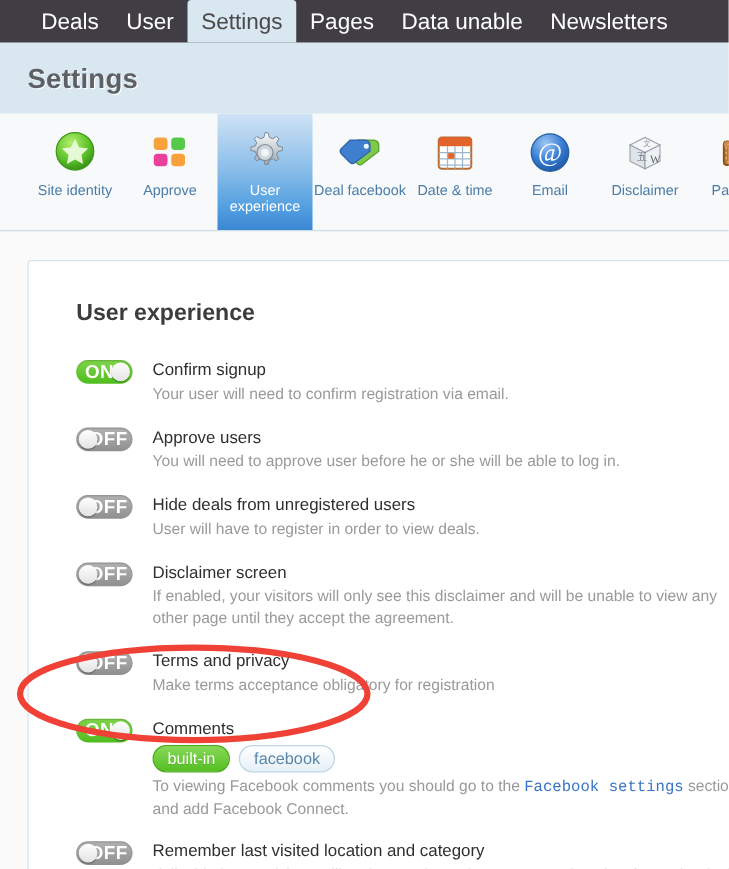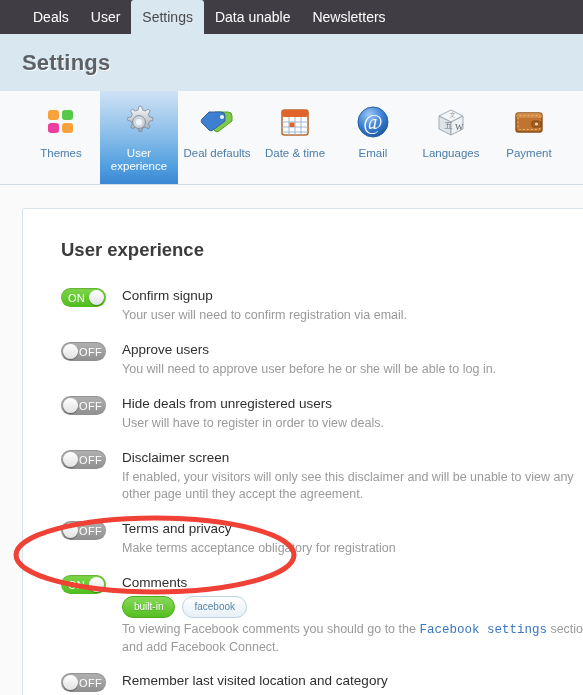--- a/index.html
+++ b/index.html
@@ -20,21 +20,21 @@
     align-items: stretch;
     padding-left: 22px;
     position: relative;
     z-index: 5;
   }
   .nav-tab {
     display: flex;
     align-items: center;
     padding: 0 11px;
     color: #ffffff;
-    font-size: 14px;
+    font-size: 18px;
     line-height: 1;
     white-space: nowrap;
     cursor: pointer;
   }
   .nav-tab.active {
     background: #d8e7f0;
     color: #4a4a4a;
     border-radius: 3px 3px 0 0;
   }
 
@@ -120,22 +120,22 @@
     margin-bottom: 17px;
     position: relative;
   }
   .toggle {
     width: 45px; height: 19px;
     border-radius: 10px;
     flex: 0 0 45px;
     margin-top: 1px;
     position: relative;
     cursor: pointer;
-    font-size: 11px;
-    font-weight: normal;
+    font-size: 15px;
+    font-weight: bold;
     color: #ffffff;
     box-shadow: inset 0 1px 1px rgba(0,0,0,.18);
   }
   .toggle .tlab {
     position: absolute; top: 0; height: 19px;
     display: flex; align-items: center;
     letter-spacing: .3px;
   }
   .toggle .knob {
     position: absolute; top: 2px;
@@ -165,21 +165,21 @@
     color: #9a9a9a;
     line-height: 17px;
     margin-top: 3px;
     width: 470px;
   }
   .srow-desc a { color: #3a76c4; text-decoration: none; font-family: Liberation Mono, monospace; }
 
   
   .pills { margin-top: 5px; display: flex; gap: 7px; }
   .pill {
-    font-size: 10px;
+    font-size: 13px;
     padding: 2px 11px 3px;
     border-radius: 11px;
     line-height: 15px;
     cursor: pointer;
     white-space: nowrap;
   }
   .pill.sel {
     background: linear-gradient(180deg,#86d957 0%,#55bf22 100%);
     color: #ffffff;
     border: 1px solid #49ab1b;
@@ -207,45 +207,64 @@
   <div class="nav-tab">
       <span>Deals</span>
     </div>
   <div class="nav-tab">
       <span>User</span>
     </div>
   <div class="nav-tab active">
       <span>Settings</span>
     </div>
   <div class="nav-tab">
+      <span>Pages</span>
+    </div>
+  <div class="nav-tab">
       <span>Data unable</span>
     </div>
   <div class="nav-tab">
       <span>Newsletters</span>
     </div>
 
 </div>
 
 <div id="titleband">
   <div id="page-title">Settings</div>
 </div>
 
 <div id="icobar">
 
+  <div class="ico-tile">
+    <div class="ico-glyph">
+      <svg width="36" height="36" viewBox="0 0 36 36">
+        <defs>
+            <radialGradient id="gstar" cx="40%" cy="28%" r="78%">
+          <stop offset="0%" stop-color="#b4ef6c"></stop>
+              <stop offset="60%" stop-color="#5dc22a"></stop>
+              <stop offset="100%" stop-color="#2f8a11"></stop>
+        </radialGradient>
+          </defs>
+        <circle cx="18" cy="17" r="15" fill="url(#gstar)" stroke="#3f9618" stroke-width="1"></circle>
+        <path d="M18 7 l3.2 6.7 7.3 1 -5.3 5.1 1.3 7.3 -6.5-3.5 -6.5 3.5 1.3-7.3 -5.3-5.1 7.3-1 z" fill="#eafbdd" opacity=".95"></path>
+      </svg>
+    </div>
+    <div class="ico-label">Site identity</div>
+  </div>
 
   <div class="ico-tile">
     <div class="ico-glyph">
       <svg width="36" height="36" viewBox="0 0 36 36">
         <rect x="5" y="6" width="11" height="10" rx="3" fill="#f9a13a"></rect>
         <rect x="19" y="6" width="11" height="10" rx="3" fill="#57c94a"></rect>
         <rect x="5" y="19" width="11" height="10" rx="3" fill="#ea3f9c"></rect>
         <rect x="19" y="19" width="11" height="10" rx="3" fill="#f9a13a"></rect>
       </svg>
     </div>
-    <div class="ico-label">Themes</div>
+    <div class="ico-label">Approve</div>
   </div>
 
   <div class="ico-tile active">
     <div class="ico-glyph">
       <svg width="38" height="38" viewBox="0 0 38 38">
         <defs>
             <linearGradient id="ggear" x1="0" y1="0" x2="0" y2="1">
           <stop offset="0%" stop-color="#fbfcfd"></stop>
               <stop offset="100%" stop-color="#9aa6b2"></stop>
         </linearGradient>
@@ -261,21 +280,21 @@
   </div>
 
   <div class="ico-tile">
     <div class="ico-glyph">
       <svg width="36" height="36" viewBox="0 0 36 36">
         <path d="M16 8 l13 0 a4 4 0 0 1 4 4 l0 5 -13 10 a3 3 0 0 1-4 0 l-7-7 a3 3 0 0 1 0-4 z" fill="#7ec94a" stroke="#55a12a" stroke-width="1"></path>
         <path d="M9 9 l12 0 a4 4 0 0 1 4 4 l0 5 -12 9 a3 3 0 0 1-4 0 l-7-7 a3 3 0 0 1 0-4 z" transform="translate(1,-1)" fill="#3f7fd0" stroke="#2f63a8" stroke-width="1"></path>
         <circle cx="23" cy="13" r="2" fill="#eef6ff"></circle>
       </svg>
     </div>
-    <div class="ico-label">Deal defaults</div>
+    <div class="ico-label">Deal facebook</div>
   </div>
 
   <div class="ico-tile">
     <div class="ico-glyph">
       <svg width="34" height="34" viewBox="0 0 34 34">
         <rect x="4" y="5" width="26" height="25" rx="2.5" fill="#ffffff" stroke="#b96b33" stroke-width="1.6"></rect>
         <rect x="4" y="5" width="26" height="7" rx="2.5" fill="#e2642a"></rect>
         <g stroke="#9db6cc" stroke-width="1">
           <line x1="4" y1="17" x2="30" y2="17"></line>
             <line x1="4" y1="22" x2="30" y2="22"></line>
@@ -313,21 +332,21 @@
         <g stroke="#9aa4ae" stroke-width=".9">
           <path d="M6 12 L18 6 L30 12 L18 18 Z" fill="#f4f6f8"></path>
           <path d="M6 12 L18 18 L18 31 L6 25 Z" fill="#dfe4e9"></path>
           <path d="M30 12 L18 18 L18 31 L30 25 Z" fill="#eef1f4"></path>
         </g>
         <text x="11.5" y="24" font-size="8" fill="#6b747d" font-family="'Liberation Sans',sans-serif">五</text>
         <text x="22" y="26" font-size="9" fill="#5b646d" font-family="'Liberation Serif',serif">W</text>
         <text x="16.5" y="13" font-size="6" fill="#8a939c" font-family="'Liberation Sans',sans-serif">文</text>
       </svg>
     </div>
-    <div class="ico-label">Languages</div>
+    <div class="ico-label">Disclaimer</div>
   </div>
 
   <div class="ico-tile">
     <div class="ico-glyph">
       <svg width="34" height="34" viewBox="0 0 34 34">
         <rect x="4" y="8" width="26" height="19" rx="2.5" fill="#c1742f" stroke="#8a4f17" stroke-width="1.4"></rect>
         <rect x="4" y="8" width="26" height="5" rx="2.5" fill="#d08a45"></rect>
         <rect x="6" y="10.5" width="22" height="14" rx="1.5" fill="none" stroke="#e8b97e" stroke-width="1" stroke-dasharray="2 2"></rect>
         <rect x="20" y="16" width="9" height="6" rx="1.5" fill="#a85f20" stroke="#7c440f" stroke-width="1"></rect>
         <circle cx="24.5" cy="19" r="1.6" fill="#e9d5ae"></circle>

